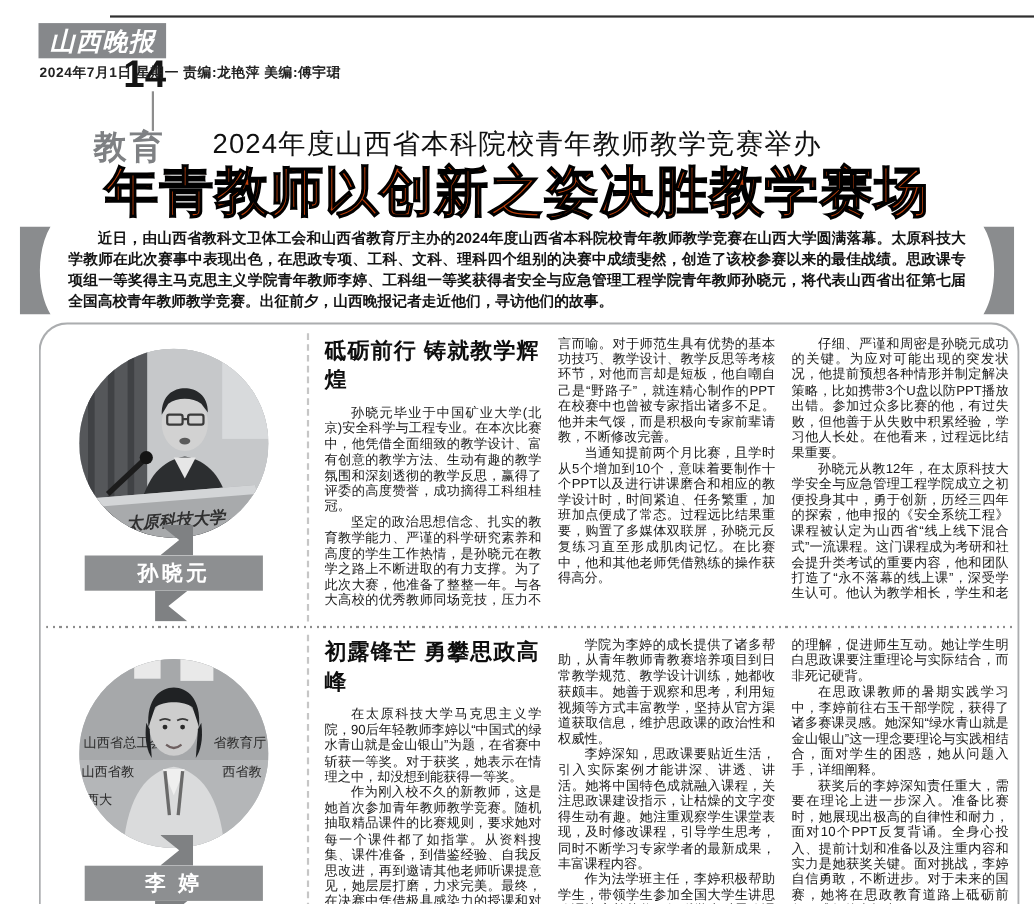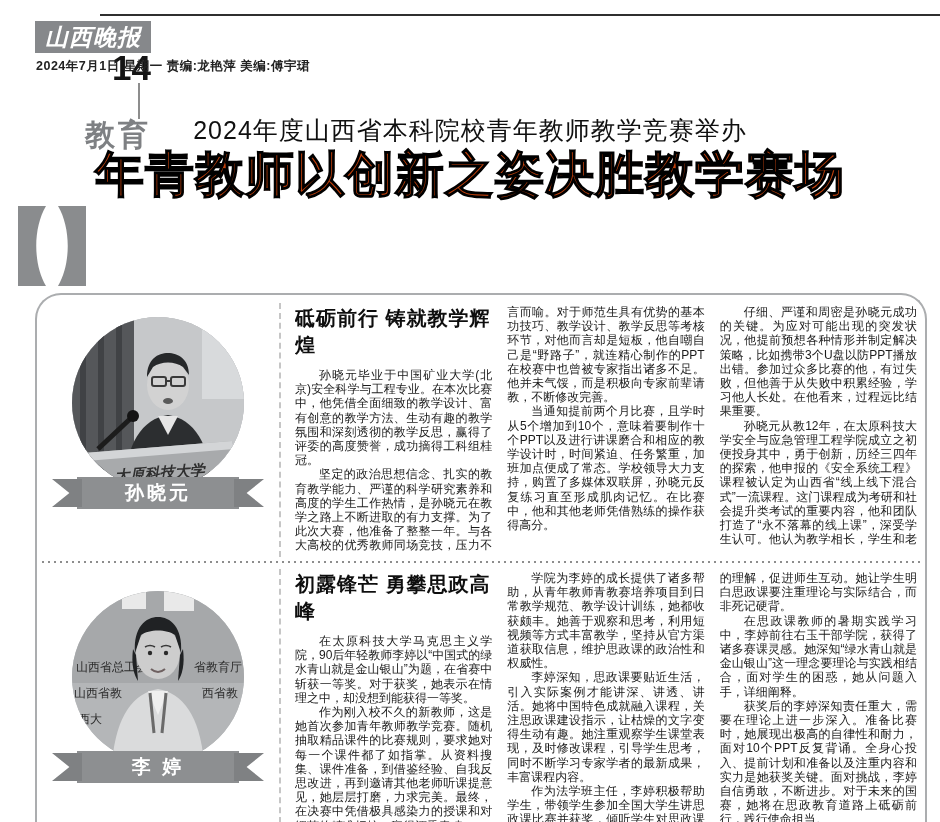--- a/index.html
+++ b/index.html
@@ -37,21 +37,21 @@
     border:2px solid #abadaf;border-bottom:none;border-radius:26px 26px 0 0;
     padding-top:8px;
   }
   .story{display:flex;}
   .photo-col{flex:0 0 242px;display:flex;flex-direction:column;align-items:center;
     border-right:2px dashed #c6c6c6;}
   .photo-circle{width:172px;height:172px;border-radius:50%;overflow:hidden;background:#b5b7b9;}
   .story1 .photo-circle{margin-top:14px;}
   .story2 .photo-circle{margin-top:22px;}
   .photo-circle svg{display:block;width:100%;height:100%;}
-  .ribbon{margin-top:-12px;display:flex;align-items:center;position:relative;z-index:2;}
+  .ribbon{margin-top:-12px;display:flex;align-items:center;position:relative;z-index:2;flex-direction:column;}
   .tail{width:30px;height:28px;background:#7f8183;}
   .tail-left{clip-path:polygon(0 0,100% 0,100% 100%,0 100%,58% 50%);margin-right:-5px;}
   .tail-right{clip-path:polygon(0 0,100% 0,42% 50%,100% 100%,0 100%);margin-left:-5px;}
   .ribbon-label{background:#8d8f91;color:#fff;height:32px;min-width:142px;padding:0 10px;
     display:flex;align-items:center;justify-content:center;
     font-size:19px;font-weight:700;letter-spacing:3px;}
   .text-col{flex:1;padding:2px 8px 0 14px;}
   .cols{column-count:3;column-gap:15px;column-fill:auto;overflow:hidden;}
   .story1 .cols{height:252px;}
   .story2 .cols{height:262px;}
@@ -76,20 +76,21 @@
   </div>
   <div class="dateline">2024年7月1日 星期一  责编:龙艳萍 美编:傅宇珺</div>
 
   <div class="kicker">2024年度山西省本科院校青年教师教学竞赛举办</div>
   <h1 class="main-title">年青教师以创新之姿决胜教学赛场</h1>
 
   <div class="intro-wrap">
     <svg class="bracket" viewBox="0 0 30 80">
       <path d="M0,0 H28 C15,22 15,58 28,80 H0 Z" fill="#8a8c8e"></path>
     </svg>
+    <p class="intro-text">近日，由山西省教科文卫体工会和山西省教育厅主办的2024年度山西省本科院校青年教师教学竞赛在山西大学圆满落幕。太原科技大学教师在此次赛事中表现出色，在思政专项、工科、文科、理科四个组别的决赛中成绩斐然，创造了该校参赛以来的最佳战绩。思政课专项组一等奖得主马克思主义学院青年教师李婷、工科组一等奖获得者安全与应急管理工程学院青年教师孙晓元，将代表山西省出征第七届全国高校青年教师教学竞赛。出征前夕，山西晚报记者走近他们，寻访他们的故事。</p>
     <svg class="bracket" viewBox="0 0 30 80">
       <path d="M30,0 H2 C15,22 15,58 2,80 H30 Z" fill="#8a8c8e"></path>
     </svg>
   </div>
 
   <div class="content-box">
 
     <article class="story story1">
       <div class="photo-col">
         <div class="photo-circle">
@@ -120,21 +121,21 @@
           <div class="tail tail-left"></div>
           <div class="ribbon-label">孙晓元</div>
           <div class="tail tail-right"></div>
         </div>
       </div>
       <div class="text-col">
         <div class="cols">
           <h2>砥砺前行 铸就教学辉煌</h2>
           <p>孙晓元毕业于中国矿业大学(北京)安全科学与工程专业。在本次比赛中，他凭借全面细致的教学设计、富有创意的教学方法、生动有趣的教学氛围和深刻透彻的教学反思，赢得了评委的高度赞誉，成功摘得工科组桂冠。</p>
           <p>坚定的政治思想信念、扎实的教育教学能力、严谨的科学研究素养和高度的学生工作热情，是孙晓元在教学之路上不断进取的有力支撑。为了此次大赛，他准备了整整一年。与各大高校的优秀教师同场竞技，压力不言而喻。对于师范生具有优势的基本功技巧、教学设计、教学反思等考核环节，对他而言却是短板，他自嘲自己是“野路子”，就连精心制作的PPT在校赛中也曾被专家指出诸多不足。他并未气馁，而是积极向专家前辈请教，不断修改完善。</p>
-          <p>当通知提前两个月比赛，且学时从5个增加到10个，意味着要制作十个PPT以及进行讲课磨合和相应的教学设计时，时间紧迫、任务繁重，加班加点便成了常态。学校领导大力支持，购置了多媒体双联屏，孙晓元反复练习直至形成肌肉记忆。在比赛中，他和其他老师凭借熟练的操作获得高分。</p>
+          <p>当通知提前两个月比赛，且学时从5个增加到10个，意味着要制作十个PPT以及进行讲课磨合和相应的教学设计时，时间紧迫、任务繁重，加班加点便成了常态。过程远比结果重要，购置了多媒体双联屏，孙晓元反复练习直至形成肌肉记忆。在比赛中，他和其他老师凭借熟练的操作获得高分。</p>
           <p>仔细、严谨和周密是孙晓元成功的关键。为应对可能出现的突发状况，他提前预想各种情形并制定解决策略，比如携带3个U盘以防PPT播放出错。参加过众多比赛的他，有过失败，但他善于从失败中积累经验，学习他人长处。在他看来，过程远比结果重要。</p>
           <p>孙晓元从教12年，在太原科技大学安全与应急管理工程学院成立之初便投身其中，勇于创新，历经三四年的探索，他申报的《安全系统工程》课程被认定为山西省“线上线下混合式”一流课程。这门课程成为考研和社会提升类考试的重要内容，他和团队打造了“永不落幕的线上课”，深受学生认可。他认为教学相长，学生和老师相互成就。对于即将到来的国赛，孙晓元表示会全力以赴，发挥出自己的最佳水平。</p>
         </div>
       </div>
     </article>
 
     <div class="dotted-sep"></div>
 
     <article class="story story2">
       <div class="photo-col">

